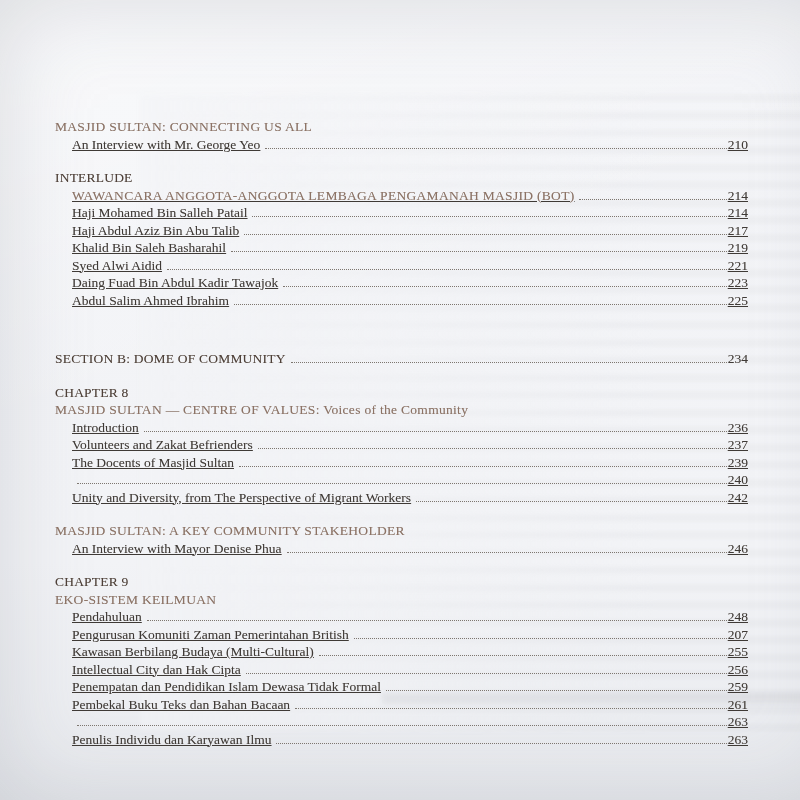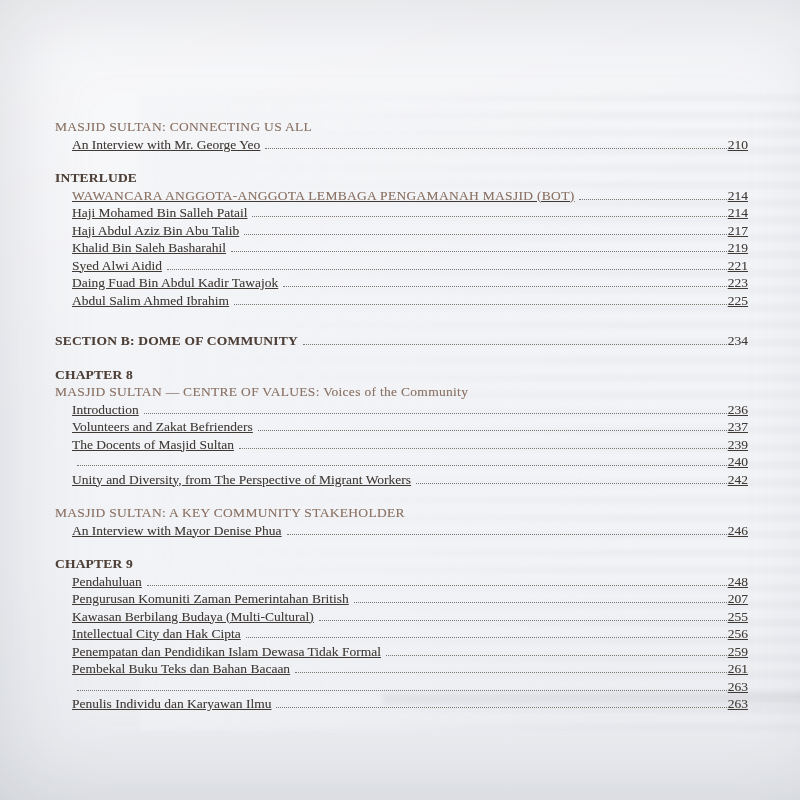--- a/index.html
+++ b/index.html
@@ -45,31 +45,31 @@
   }
   .toc {
     position: absolute;
     left: 55px;
     top: 118px;
     width: 693px;
     text-shadow: 0 0 0.6px rgba(90,78,68,0.30);
   }
   .group { margin-top: 16px; }
   .group:first-child { margin-top: 0; }
-  .group:nth-child(3) { margin-top: 23px; }  
+  .group:nth-child(3) { margin-top: 41px; }  
   .row {
     display: flex;
     align-items: baseline;
     font-size: 13.5px;
     line-height: 17.5px;
     color: var(--body-color, #3f3a36);
   }
   .row .label { white-space: nowrap; }
   .row.accent .label { color: var(--accent-color, #8d7365); letter-spacing: 0.3px; }
-  .row.bold .label { font-weight: bold; color: var(--bold-color, #4e4038); letter-spacing: 0.2px; }
+  .row.bold .label { font-weight: normal; color: var(--bold-color, #4e4038); letter-spacing: 0.2px; }
   .row.indent-1 { padding-left: 17px; text-decoration: underline; }
   .leader {
     flex: 1 1 auto;
     min-width: 10px;
     border-bottom: 1px dotted var(--leader-color, #7d766f);
     margin: 0 1px 3px 5px;
   }
   .pagenum { white-space: nowrap; color: var(--body-color, #3f3a36); }
 </style>
 </head>
@@ -175,20 +175,23 @@
         <div class="row entry indent-1">
           <span class="label">An Interview with Mayor Denise Phua</span>
           <span class="leader"></span>
           <span class="pagenum">246</span>
         </div>
       </div>
       <div class="group">
         <div class="row bold indent-0">
           <span class="label">CHAPTER 9</span>
         </div>
+        <div class="row accent indent-0">
+          <span class="label">EKO-SISTEM KEILMUAN</span>
+        </div>
         <div class="row entry indent-1">
           <span class="label">Pendahuluan</span>
           <span class="leader"></span>
           <span class="pagenum">248</span>
         </div>
         <div class="row entry indent-1">
           <span class="label">Pengurusan Komuniti Zaman Pemerintahan British</span>
           <span class="leader"></span>
           <span class="pagenum">207</span>
         </div>

